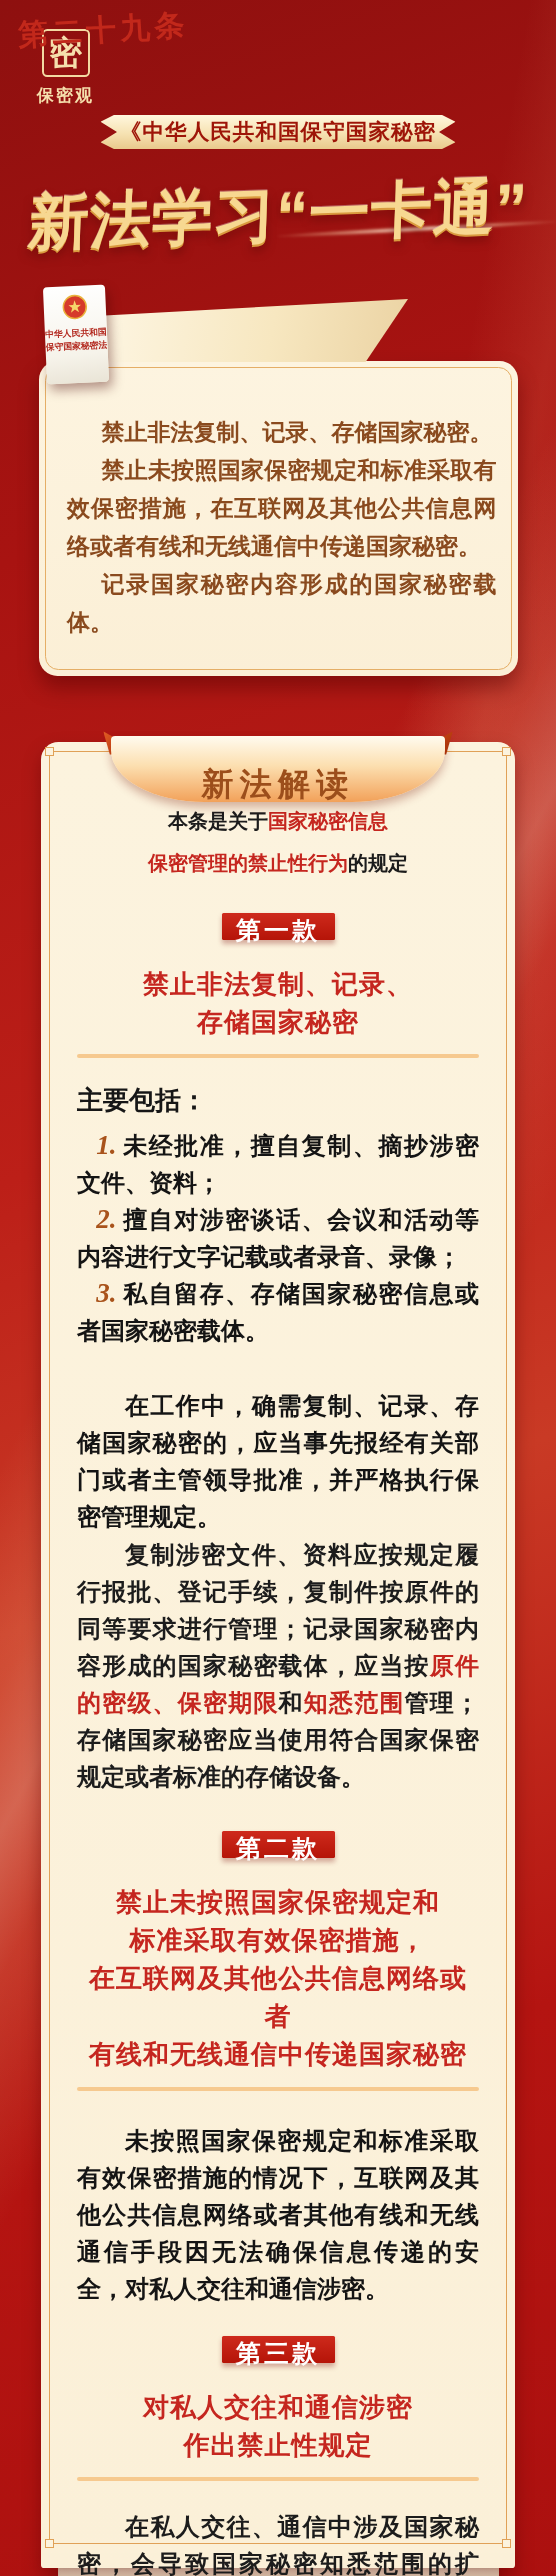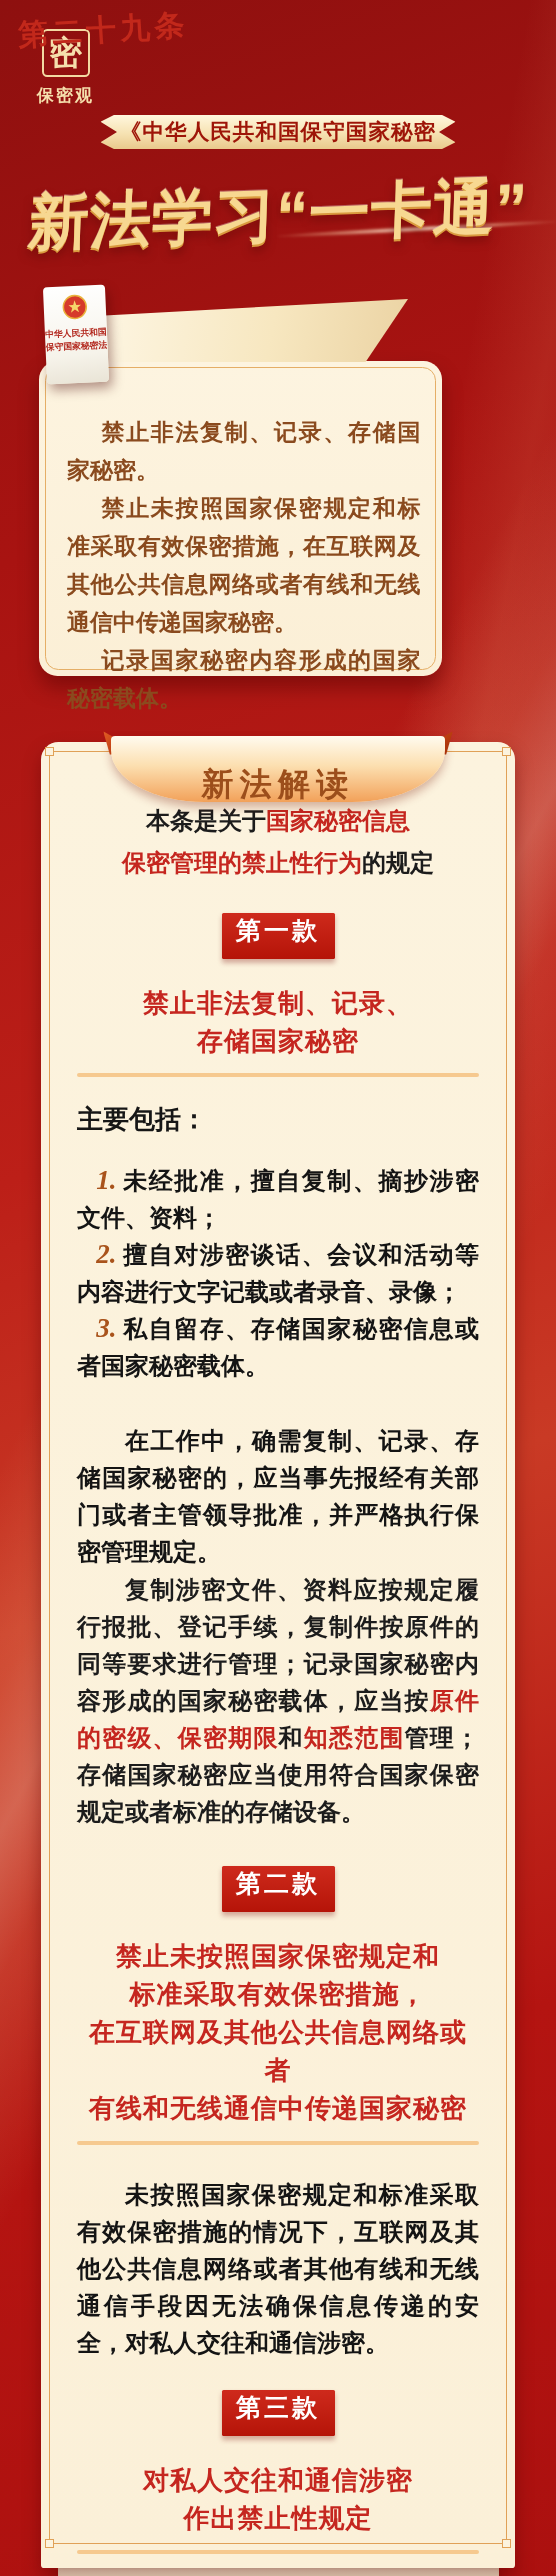--- a/index.html
+++ b/index.html
@@ -65,21 +65,21 @@
     position:absolute; left:105px; top:299px; width:303px; height:63px; z-index:3;
     background:linear-gradient(100deg,#FDF5E1 0%, #F7E7C0 55%, #EBD3A3 100%);
     clip-path:polygon(0 26%, 100% 0, 86% 100%, 0 100%);
   }
   .tab-text {
     position:absolute; left:17.5px; top:10.3px; font-size:30px; font-weight:900;
     color:#C2281B; letter-spacing:4.1px; transform:rotate(-3.5deg); white-space:nowrap;
   }
   
   .card1 {
-    position:absolute; left:39px; top:361px; width:403px; height:315px;
+    position:absolute; left:39px; top:361px; width:479px; height:315px;
     background:linear-gradient(180deg,#FDF4E0 0%, #FBEFD6 100%);
     border-radius:18.5px; z-index:2;
     box-shadow:0 11.3px 20.6px rgba(80,0,0,.45);
   }
   .card1-border { position:absolute; inset:6.2px; border:1px solid #E5AE66; border-radius:13.4px; }
   .card1-text {
     position:absolute; left:28px; right:21.6px; top:52px;
     font-size:23px; line-height:38px; font-weight:700; color:#8A4A1E; text-align:justify;
   }
   .card1-text p { text-indent:1.5em; }
@@ -108,34 +108,34 @@
     background:#FAEEd4; background:linear-gradient(180deg,#FBF0D8 0%, #F3E2C0 100%);
     border-radius:0 0 14.4px 14.4px; z-index:1;
     box-shadow:0 5.2px 8.2px rgba(80,0,0,.35), inset 0 4.1px 5.2px -3.1px rgba(150,90,30,.4);
   }
   .card2-border { position:absolute; left:8.2px; right:8.2px; top:9.3px; bottom:24px;
     border:1px solid #E0A157; border-radius:2.1px; }
   .corner-sq { position:absolute; width:9.3px; height:9.3px; border:1px solid #E0A157; background:#FCF3DE; }
   .corner-sq.tl { left:-5.2px; top:-5.2px; } .corner-sq.tr { right:-5.2px; top:-5.2px; }
   .corner-sq.bl { left:-5.2px; bottom:-5.2px; } .corner-sq.br { right:-5.2px; bottom:-5.2px; }
   .c2 { position:absolute; left:36px; right:36px; top:0; text-align:center; }
-  .intro { margin-top:58px; font-size:24px; line-height:42px; font-weight:900; color:#1C1C1C; }
+  .intro { margin-top:58px; font-size:20px; line-height:42px; font-weight:900; color:#1C1C1C; }
   .red  { color:#C5261F; }
   .blk  { color:#1C1C1C; }
   .badge {
-    display:block; width:113px; height:46px; margin:29px auto 0;
+    display:block; width:113px; height:27px; margin:29px auto 0;
     background:linear-gradient(180deg,#CE2A1C 0%, #B51408 100%);
     color:#FFFFFF; font-size:25px; font-weight:900; letter-spacing:3.1px;
     line-height:35px; text-align:center; border-radius:1.5px;
     box-shadow:0 3.1px 5.2px rgba(120,0,0,.3);
   }
   .h-red { margin-top:25px; font-size:26px; line-height:38px; font-weight:900; color:#C5261F; letter-spacing:1px; }
   .divider { margin:13.4px auto 0; width:100%; height:4.1px; background:#F6C98F; border-radius:2.1px; }
   .lead { margin-top:24px; text-align:left; font-size:26px; line-height:37px; font-weight:900; color:#161616; }
-  .items { margin-top:24px; text-align:left; font-size:24px; line-height:37px; font-weight:700; color:#141414; }
+  .items { margin-top:8px; text-align:left; font-size:24px; line-height:37px; font-weight:700; color:#141414; }
   .items p { text-indent:0.8em; text-align:justify; }
   .items .num { font-family:"Liberation Serif", serif; font-style:italic; font-weight:900;
     color:#A9531B; font-size:27px; margin-right:5.2px; }
   .para { text-align:justify; text-indent:2em; font-size:24px; line-height:37px; font-weight:700; color:#141414; }
   .mtA { margin-top:38px; } .mtB { margin-top:1px; }
   .mt-box2 { margin-top:36px; } .mt-para2 { margin-top:31px; }
   .mt-box3 { margin-top:29px; } .mt-para3 { margin-top:27px; }
 </style>
 </head>
 <body>

